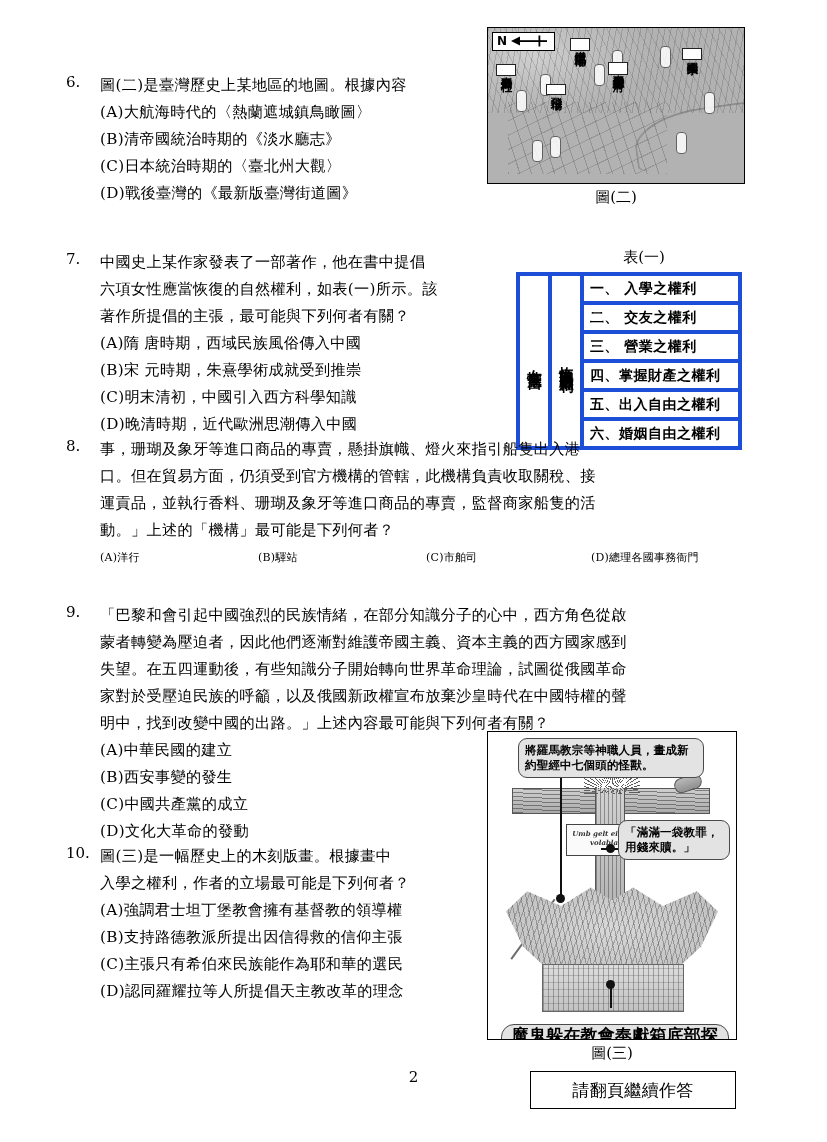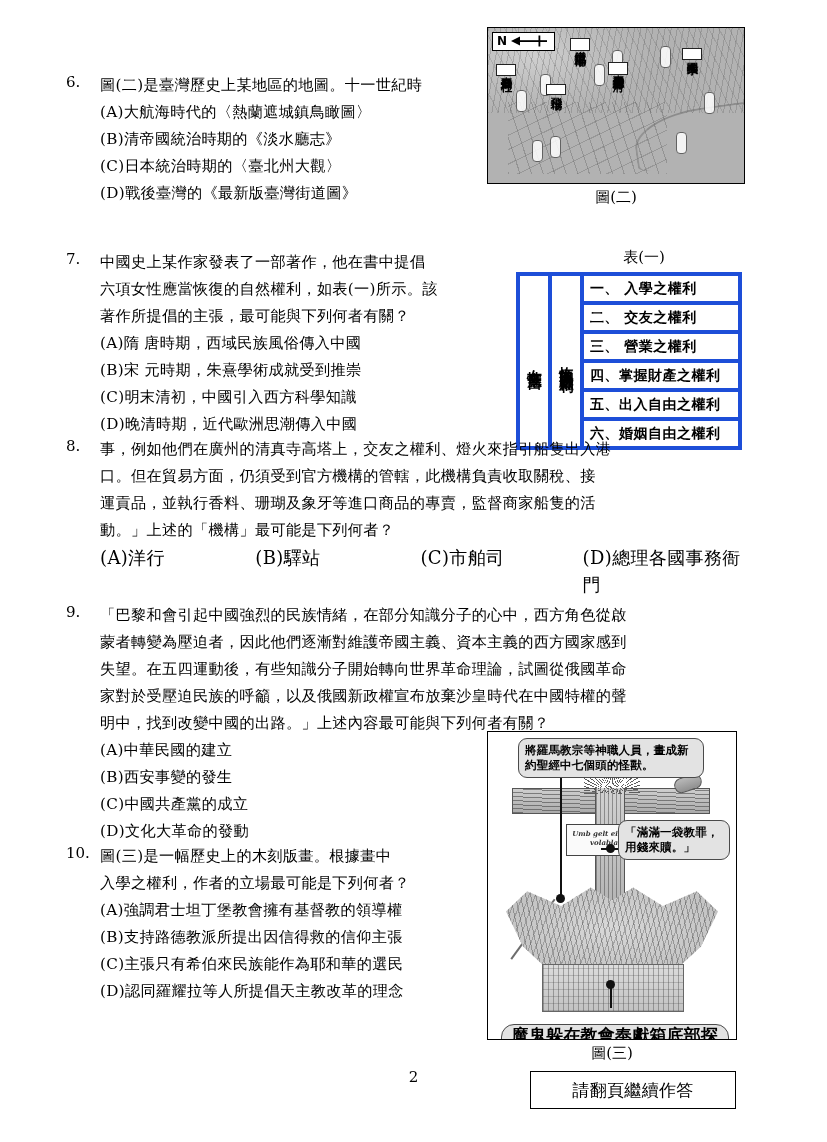--- a/index.html
+++ b/index.html
@@ -38,21 +38,21 @@
   .q-body { flex: 1 1 auto; }
   .q-line {
     font-size: 15.2px;
     line-height: 27px;
     white-space: nowrap;
   }
 
   
   .opt-row {
     display: flex;
-    font-size: 18px;
+    font-size: 11px;
     line-height: 27px;
   }
   .opt-row > span { display: inline-block; }
   .opt-c1 { width: 158px; }
   .opt-c2 { width: 168px; }
   .opt-c3 { width: 165px; }
 
   
   #fig2-wrap {
     position: absolute;
@@ -362,21 +362,21 @@
     <div class="mk" style="left:82px; top:10px;">鐵道部工場</div>
     <div class="mk" style="left:120px;top:34px;">臺灣總督府</div>
     <div class="mk" style="left:194px;top:20px;">帝國大學</div>
   </div>
   <div class="fig-cap">圖(二)</div>
 </div>
 
 <div class="q" style="left:66px; top:72px; width:420px;">
   <div class="q-num">6.</div>
   <div class="q-body">
-    <div class="q-line cjk">圖(二)是臺灣歷史上某地區的地圖。十一世紀時</div>
+    <div class="q-line cjk">圖(二)是臺灣歷史上某地區的地圖。根據內容</div>
     <div class="q-line cjk">(A)大航海時代的〈熱蘭遮城鎮鳥瞰圖〉</div>
     <div class="q-line cjk">(B)清帝國統治時期的《淡水廳志》</div>
     <div class="q-line cjk">(C)日本統治時期的〈臺北州大觀〉</div>
     <div class="q-line cjk">(D)戰後臺灣的《最新版臺灣街道圖》</div>
   </div>
 </div>
 
 <div id="tbl1-wrap">
   <div id="tbl1-title">表(一)</div>
   <table id="tbl1">
@@ -418,21 +418,21 @@
     <div class="q-line cjk">(A)隋 唐時期，西域民族風俗傳入中國</div>
     <div class="q-line cjk">(B)宋 元時期，朱熹學術成就受到推崇</div>
     <div class="q-line cjk">(C)明末清初，中國引入西方科學知識</div>
     <div class="q-line cjk">(D)晚清時期，近代歐洲思潮傳入中國</div>
   </div>
 </div>
 
 <div class="q" style="left:66px; top:436px; width:690px;">
   <div class="q-num">8.</div>
   <div class="q-body">
-    <div class="q-line cjk">事，例如他們在廣州的清真寺高塔上，交友之權利、燈火來指引船隻出入港</div>
+    <div class="q-line cjk">事，珊瑚及象牙等進口商品的專賣，懸掛旗幟、燈火來指引船隻出入港</div>
     <div class="q-line cjk">口。但在貿易方面，仍須受到官方機構的管轄，此機構負責收取關稅、接</div>
     <div class="q-line cjk">運貢品，並執行香料、珊瑚及象牙等進口商品的專賣，監督商家船隻的活</div>
     <div class="q-line cjk">動。」上述的「機構」最可能是下列何者？</div>
     <div class="opt-row cjk">
       <span class="opt-c1">(A)洋行</span>
       <span class="opt-c2">(B)驛站</span>
       <span class="opt-c3">(C)市舶司</span>
       <span>(D)總理各國事務衙門</span>
     </div>
   </div>

